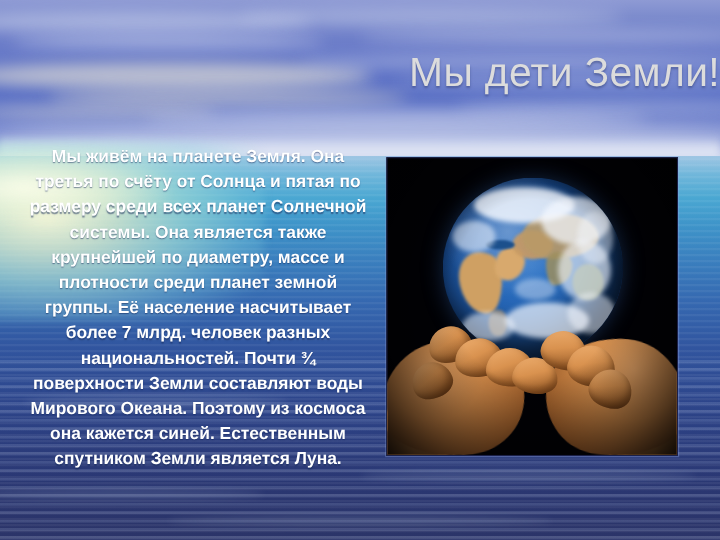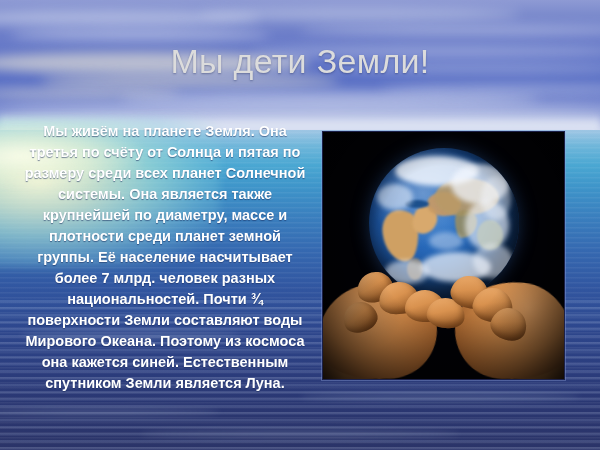--- a/index.html
+++ b/index.html
@@ -136,21 +136,21 @@
     border-radius: 50%;
     background: rgba(220,230,250,.13);
     filter: blur(3px);
   }
 
   
   .title {
     position: absolute;
     left: 0; top: 40px;
     width: 600px;
-    text-align: center;
+    text-align: right;
     font-size: 34px;
     line-height: 42px;
     color: #dcdcdc;
     letter-spacing: .3px;
     text-shadow: 0 1px 2px rgba(40,50,100,.45);
     white-space: nowrap;
   }
 
   
   .body-text {

